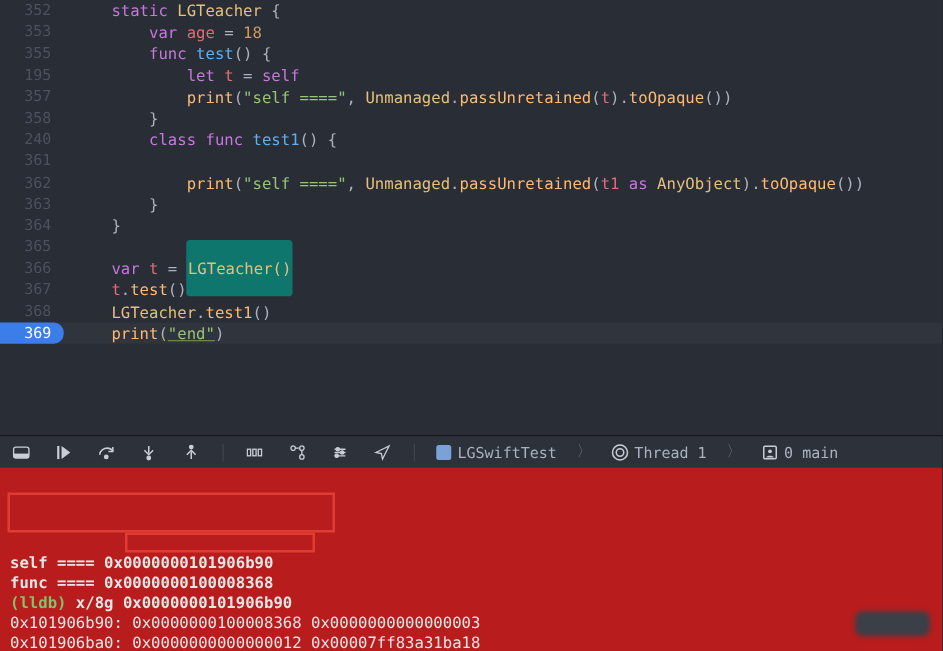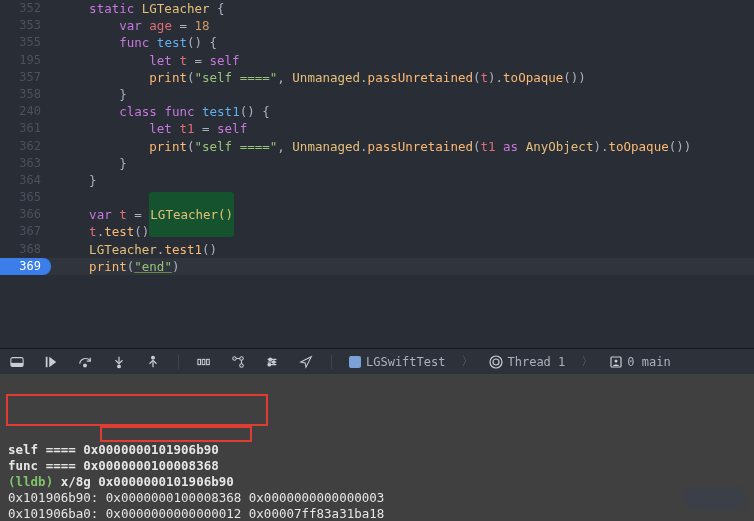--- a/index.html
+++ b/index.html
@@ -54,21 +54,21 @@
   }
   .kw { color: #c678dd; }
   .cls { color: #e5c07b; }
   .id { color: #e06c75; }
   .num { color: #d19a66; }
   .fn { color: #61afef; }
   .str { color: #98c379; }
   .strU { color: #98c379; text-decoration: underline; text-decoration-color: #6a8a4a; }
   .call { color: #fdba74; }
   .punc { color: #abb2bf; }
-  .hlbox { background: #14532d; color: #e5c07b; border-radius: 3px; padding: 15px 1px; }
+  .hlbox { background: #0f766e; color: #e5c07b; border-radius: 3px; padding: 15px 1px; }
 
   .toolbar {
     height: 26px;
     background: #2c313a;
     border-top: 1px solid #181a1f;
     display: flex;
     align-items: center;
     padding: 0 8px;
     gap: 16px;
     color: #abb2bf;
@@ -78,21 +78,21 @@
     width: 18px; height: 18px;
     display: flex; align-items: center; justify-content: center;
     color: #c9ced6; cursor: pointer;
   }
   .ticon svg { width: 14px; height: 14px; }
   .tsep { width: 1px; height: 14px; background: #3e4451; }
   .crumb { display: flex; align-items: center; gap: 4px; cursor: pointer; }
   .crumb-ico { display: inline-flex; width: 14px; height: 14px; align-items: center; justify-content: center; }
 
   .console {
-    background: #404040;
+    background: #b91c1c;
     height: calc(521px - 348px - 26px);
     padding: 4px 8px;
     font-family: "SF Mono", Menlo, Monaco, monospace;
     font-size: 12.5px;
     line-height: 16px;
     color: #e6e6e6;
     white-space: pre;
     position: relative;
   }
   .console .bold { font-weight: bold; }
@@ -148,21 +148,20 @@
       <div class="line">
         <div class="gutter">358</div>
         <div class="code"><span class="punc">        }</span></div>
       </div>
       <div class="line">
         <div class="gutter">240</div>
         <div class="code"><span>        </span><span class="kw">class</span><span> </span><span class="kw">func</span><span> </span><span class="fn">test1</span><span class="punc">() {</span></div>
       </div>
       <div class="line">
         <div class="gutter">361</div>
-        <div class="code"><span>            </span><span class="kw">let</span><span> </span><span class="id">t1</span><span class="punc"> = </span><span class="kw">self</span></div>
       </div>
       <div class="line">
         <div class="gutter">362</div>
         <div class="code"><span>            </span><span class="call">print</span><span class="punc">(</span><span class="str">"self ===="</span><span class="punc">, </span><span class="cls">Unmanaged</span><span class="punc">.</span><span class="call">passUnretained</span><span class="punc">(</span><span class="id">t1</span><span> </span><span class="kw">as</span><span> </span><span class="cls">AnyObject</span><span class="punc">).</span><span class="call">toOpaque</span><span class="punc">())</span></div>
       </div>
       <div class="line">
         <div class="gutter">363</div>
         <div class="code"><span class="punc">        }</span></div>
       </div>
       <div class="line">

